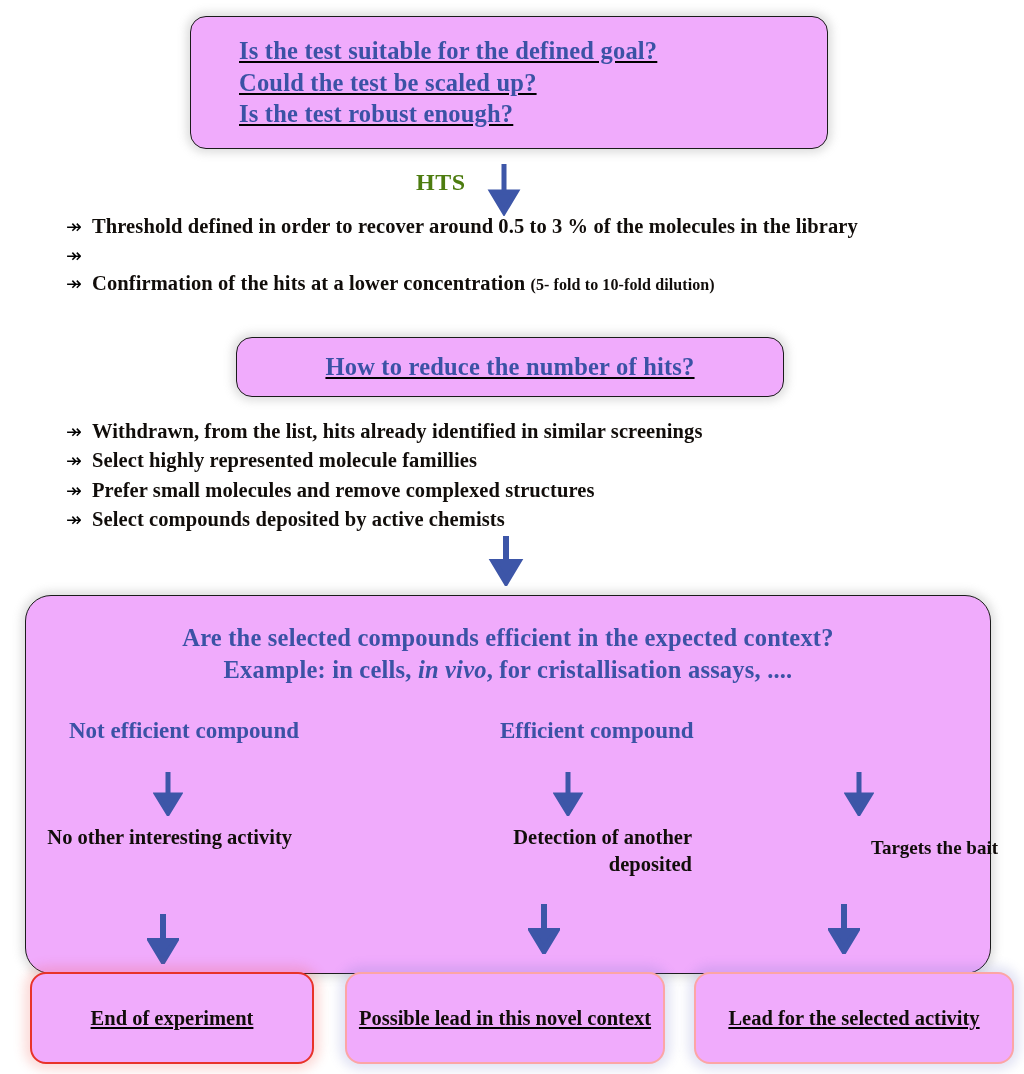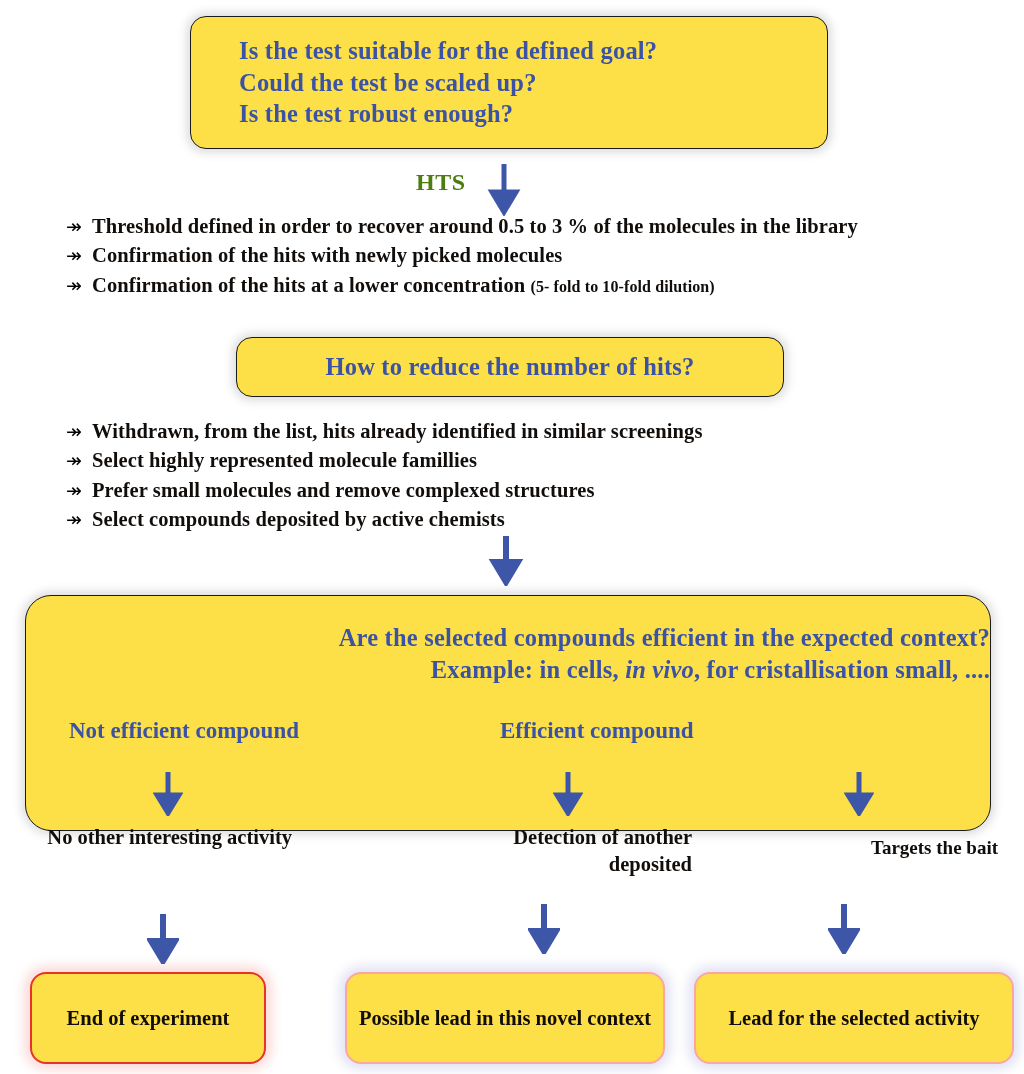--- a/index.html
+++ b/index.html
@@ -19,46 +19,47 @@
     position: absolute;
     left: 0; top: 0;
     width: 1024px;
     height: 1074px;
   }
 
   
   .rbox {
     position: absolute;
     box-sizing: border-box;
-    background: #fde047;
+    background: #f0abfc;
     border-radius: 16px;
     display: flex;
     flex-direction: column;
     align-items: center;
     justify-content: center;
+    text-decoration: underline;
   }
 
   .rbox.black {
     border: 1.6px solid #1b1b1b;
     box-shadow: 0 0 9px 4px rgba(150,150,150,0.30);
   }
   .rbox.red {
     border: 2px solid #e8332a;
     box-shadow: 0 0 11px 6px rgba(238,90,80,0.22);
   }
   .rbox.blue {
     border: 2px solid #fca5a5;
     box-shadow: 0 0 11px 6px rgba(110,115,200,0.20);
   }
 
   
   .blue-text {
     color: #3b52a5;
     font-weight: bold;
-    text-align: right;
+    text-align: center;
     line-height: 1.30;
     letter-spacing: 0.2px;
   }
   .black-text {
     color: #110d0a;
     font-weight: bold;
     text-align: center;
     line-height: 1.28;
   }
 
@@ -128,21 +129,21 @@
   
   #box-reduce {
     left: 236px; top: 337px;
     width: 548px; height: 60px;
   }
   #box-reduce .line { font-size: 24.5px; }
 
   
   #box-big {
     left: 25px; top: 595px;
-    width: 966px; height: 236px;
+    width: 966px; height: 379px;
     display: block;
     border-radius: 26px;
   }
 
   #big-q {
     position: absolute;
     left: 0; right: 0; top: 26px;
     font-size: 24.5px;
   }
   #big-q .line { display: block; }
@@ -166,21 +167,21 @@
     text-align: right;
     line-height: 1.3;
   }
   #leaf-no-other   { left: 18px;  top: 228px; width: 248px; }
   #leaf-detection  { left: 418px; top: 228px; width: 248px; }
   #leaf-targets    { left: 740px; top: 240px; width: 232px; font-size: 19px; }
 
   
   #box-end {
     left: 30px; top: 972px;
-    width: 236px; height: 92px;
+    width: 284px; height: 92px;
   }
   #box-possible {
     left: 345px; top: 972px;
     width: 320px; height: 92px;
   }
   #box-lead {
     left: 694px; top: 972px;
     width: 320px; height: 92px;
   }
   .bottom-txt { font-size: 20.5px; }
@@ -202,21 +203,20 @@
     <path d="M18 2 L18 32 M18 50 L6 30 L30 30 Z" fill="#3d56a8" stroke="#3d56a8" stroke-width="5" stroke-linejoin="miter"></path>
   </svg>
 
   <div class="bullets" id="bullets-1">
     <div class="bullet-row">
       <span class="bullet-glyph">↠</span>
       <span class="bullet-text">Threshold defined in order to recover around 0.5 to 3 % of the molecules in the library</span>
     </div>
     <div class="bullet-row">
       <span class="bullet-glyph">↠</span>
-      <span class="bullet-text">Confirmation of  the hits with newly picked molecules</span>
     </div>
     <div class="bullet-row">
       <span class="bullet-glyph">↠</span>
       <span class="bullet-text"><span>Confirmation of the hits at a lower concentration </span><span class="small">(5- fold to 10-fold dilution)</span></span>
     </div>
   </div>
 
   <div class="rbox black" id="box-reduce">
     <div class="blue-text line">How to reduce the number of hits?</div>
   </div>
@@ -241,21 +241,21 @@
   </div>
 
   <svg class="arrow" style="left:488px; top:534px;" width="36" height="52" viewBox="0 0 36 52">
     <path d="M18 2 L18 30 M18 48 L6 28 L30 28 Z" fill="#3d56a8" stroke="#3d56a8" stroke-width="6" stroke-linejoin="miter"></path>
   </svg>
 
   <div class="rbox black" id="box-big">
 
     <div id="big-q" class="blue-text">
       <span class="line">Are the selected compounds efficient in the expected context?</span>
-      <span class="line"><span>Example: in cells, </span><i>in vivo</i><span>, for cristallisation small, ....</span></span>
+      <span class="line"><span>Example: in cells, </span><i>in vivo</i><span>, for cristallisation assays, ....</span></span>
     </div>
 
     <div class="mid-label" id="label-not-efficient">Not efficient compound</div>
     <div class="mid-label" id="label-efficient">Efficient compound</div>
 
     <svg class="arrow" style="left:127px; top:174px;" width="30" height="46" viewBox="0 0 30 46">
       <path d="M15 2 L15 26 M15 43 L4 25 L26 25 Z" fill="#3d56a8" stroke="#3d56a8" stroke-width="5" stroke-linejoin="miter"></path>
     </svg>
     <svg class="arrow" style="left:527px; top:174px;" width="30" height="46" viewBox="0 0 30 46">
       <path d="M15 2 L15 26 M15 43 L4 25 L26 25 Z" fill="#3d56a8" stroke="#3d56a8" stroke-width="5" stroke-linejoin="miter"></path>

